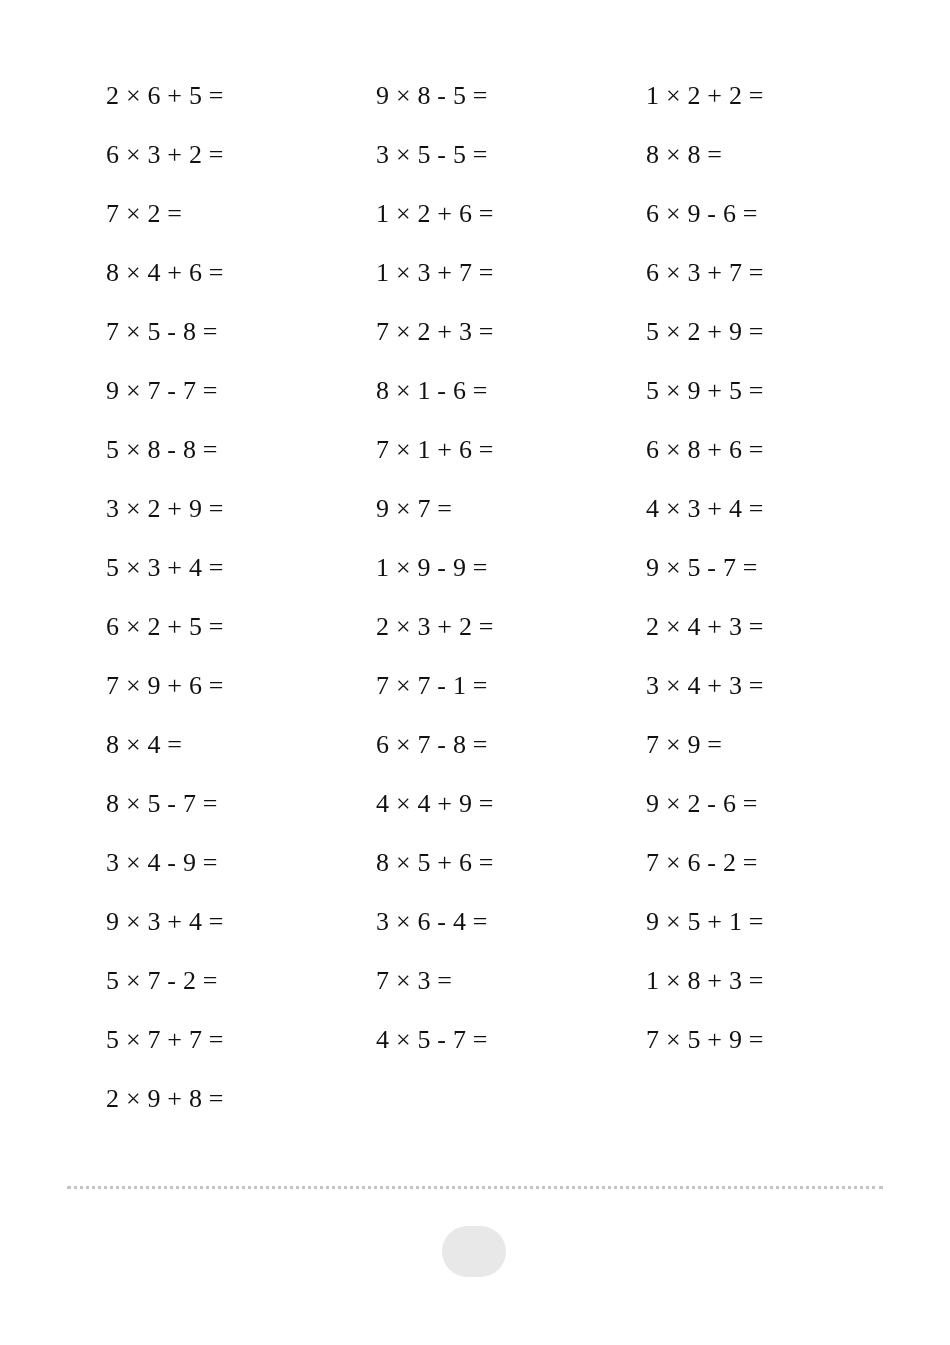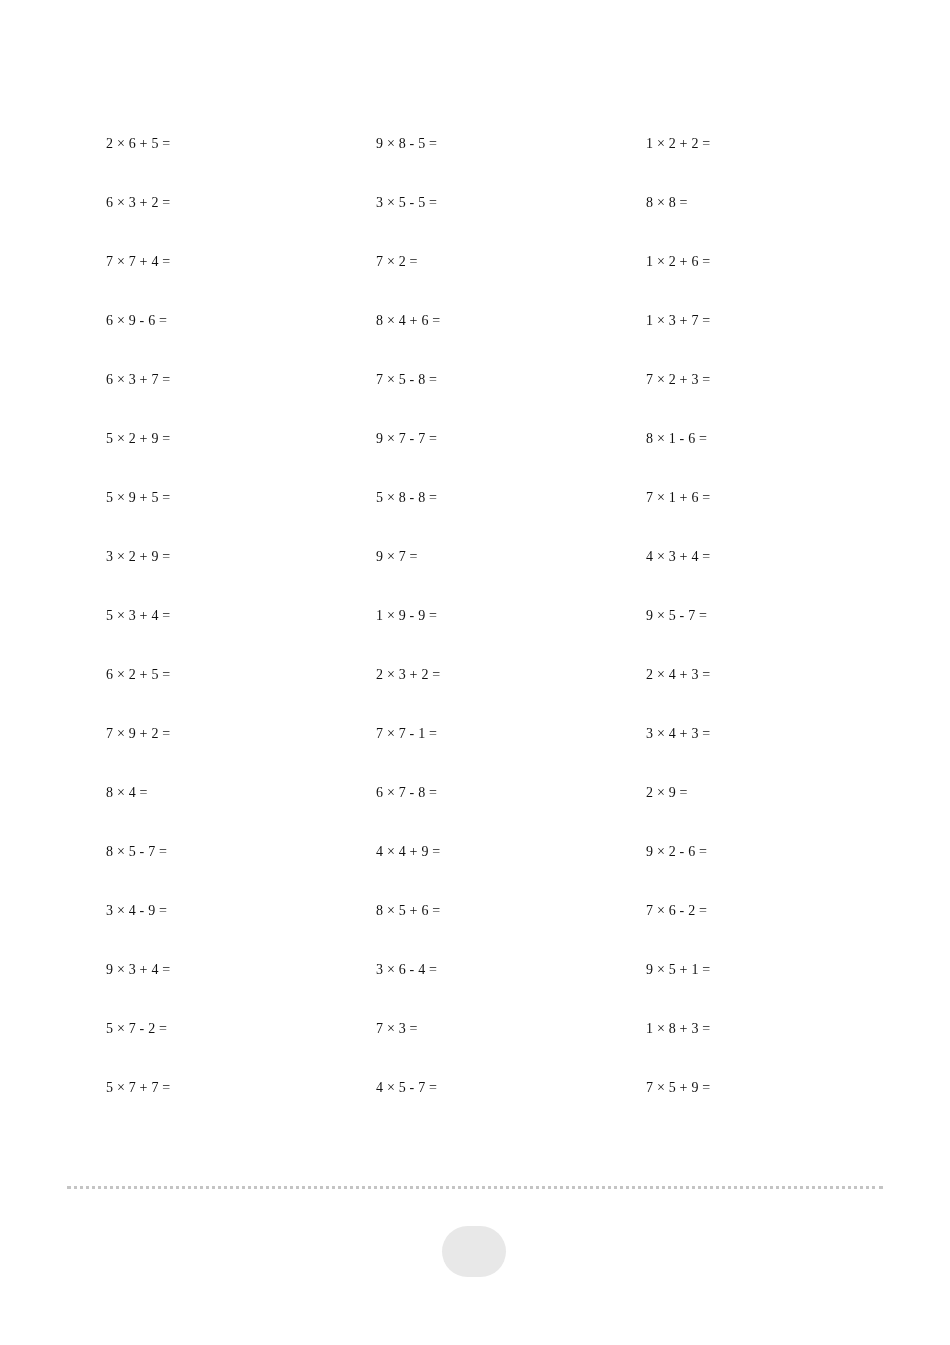--- a/index.html
+++ b/index.html
@@ -25,26 +25,25 @@
     .problems {
       position: absolute;
       left: 106px;
       top: 81px;
       width: 820px;
       display: grid;
       grid-template-columns: 270px 270px 270px;
       grid-auto-rows: 59px;
     }
     .problem {
-      font-size: 14px;
+      font-size: 26px;
       line-height: 30px;
       height: 30px;
       white-space: pre;
       letter-spacing: 0.2px;
-      margin-top: 48px;
     }
     .divider {
       position: absolute;
       left: 67px;
       top: 1186px;
       width: 816px;
       height: 0;
       border-top: 3px dotted #c4c4c4;
     }
     .page-badge {
@@ -68,65 +67,66 @@
 
 <div class="sheet">
   <div class="problems" id="problems">
 
     <div class="problem">2 × 6 + 5 =</div>
     <div class="problem">9 × 8 - 5 =</div>
     <div class="problem">1 × 2 + 2 =</div>
     <div class="problem">6 × 3 + 2 =</div>
     <div class="problem">3 × 5 - 5 =</div>
     <div class="problem">8 × 8 =</div>
-    <div class="problem">7 × 7 + 4 =</div>
     <div class="problem">7 × 2 =</div>
     <div class="problem">1 × 2 + 6 =</div>
     <div class="problem">6 × 9 - 6 =</div>
     <div class="problem">8 × 4 + 6 =</div>
     <div class="problem">1 × 3 + 7 =</div>
     <div class="problem">6 × 3 + 7 =</div>
     <div class="problem">7 × 5 - 8 =</div>
     <div class="problem">7 × 2 + 3 =</div>
     <div class="problem">5 × 2 + 9 =</div>
     <div class="problem">9 × 7 - 7 =</div>
     <div class="problem">8 × 1 - 6 =</div>
     <div class="problem">5 × 9 + 5 =</div>
     <div class="problem">5 × 8 - 8 =</div>
     <div class="problem">7 × 1 + 6 =</div>
+    <div class="problem">6 × 8 + 6 =</div>
     <div class="problem">3 × 2 + 9 =</div>
     <div class="problem">9 × 7 =</div>
     <div class="problem">4 × 3 + 4 =</div>
     <div class="problem">5 × 3 + 4 =</div>
     <div class="problem">1 × 9 - 9 =</div>
     <div class="problem">9 × 5 - 7 =</div>
     <div class="problem">6 × 2 + 5 =</div>
     <div class="problem">2 × 3 + 2 =</div>
     <div class="problem">2 × 4 + 3 =</div>
-    <div class="problem">7 × 9 + 2 =</div>
+    <div class="problem">7 × 9 + 6 =</div>
     <div class="problem">7 × 7 - 1 =</div>
     <div class="problem">3 × 4 + 3 =</div>
     <div class="problem">8 × 4 =</div>
     <div class="problem">6 × 7 - 8 =</div>
-    <div class="problem">2 × 9 =</div>
+    <div class="problem">7 × 9 =</div>
     <div class="problem">8 × 5 - 7 =</div>
     <div class="problem">4 × 4 + 9 =</div>
     <div class="problem">9 × 2 - 6 =</div>
     <div class="problem">3 × 4 - 9 =</div>
     <div class="problem">8 × 5 + 6 =</div>
     <div class="problem">7 × 6 - 2 =</div>
     <div class="problem">9 × 3 + 4 =</div>
     <div class="problem">3 × 6 - 4 =</div>
     <div class="problem">9 × 5 + 1 =</div>
     <div class="problem">5 × 7 - 2 =</div>
     <div class="problem">7 × 3 =</div>
     <div class="problem">1 × 8 + 3 =</div>
     <div class="problem">5 × 7 + 7 =</div>
     <div class="problem">4 × 5 - 7 =</div>
     <div class="problem">7 × 5 + 9 =</div>
+    <div class="problem">2 × 9 + 8 =</div>
   </div>
 
   <div class="divider"></div>
 
   <div class="page-badge">
     <span></span>
   </div>
 </div>
 
 </body></html>

